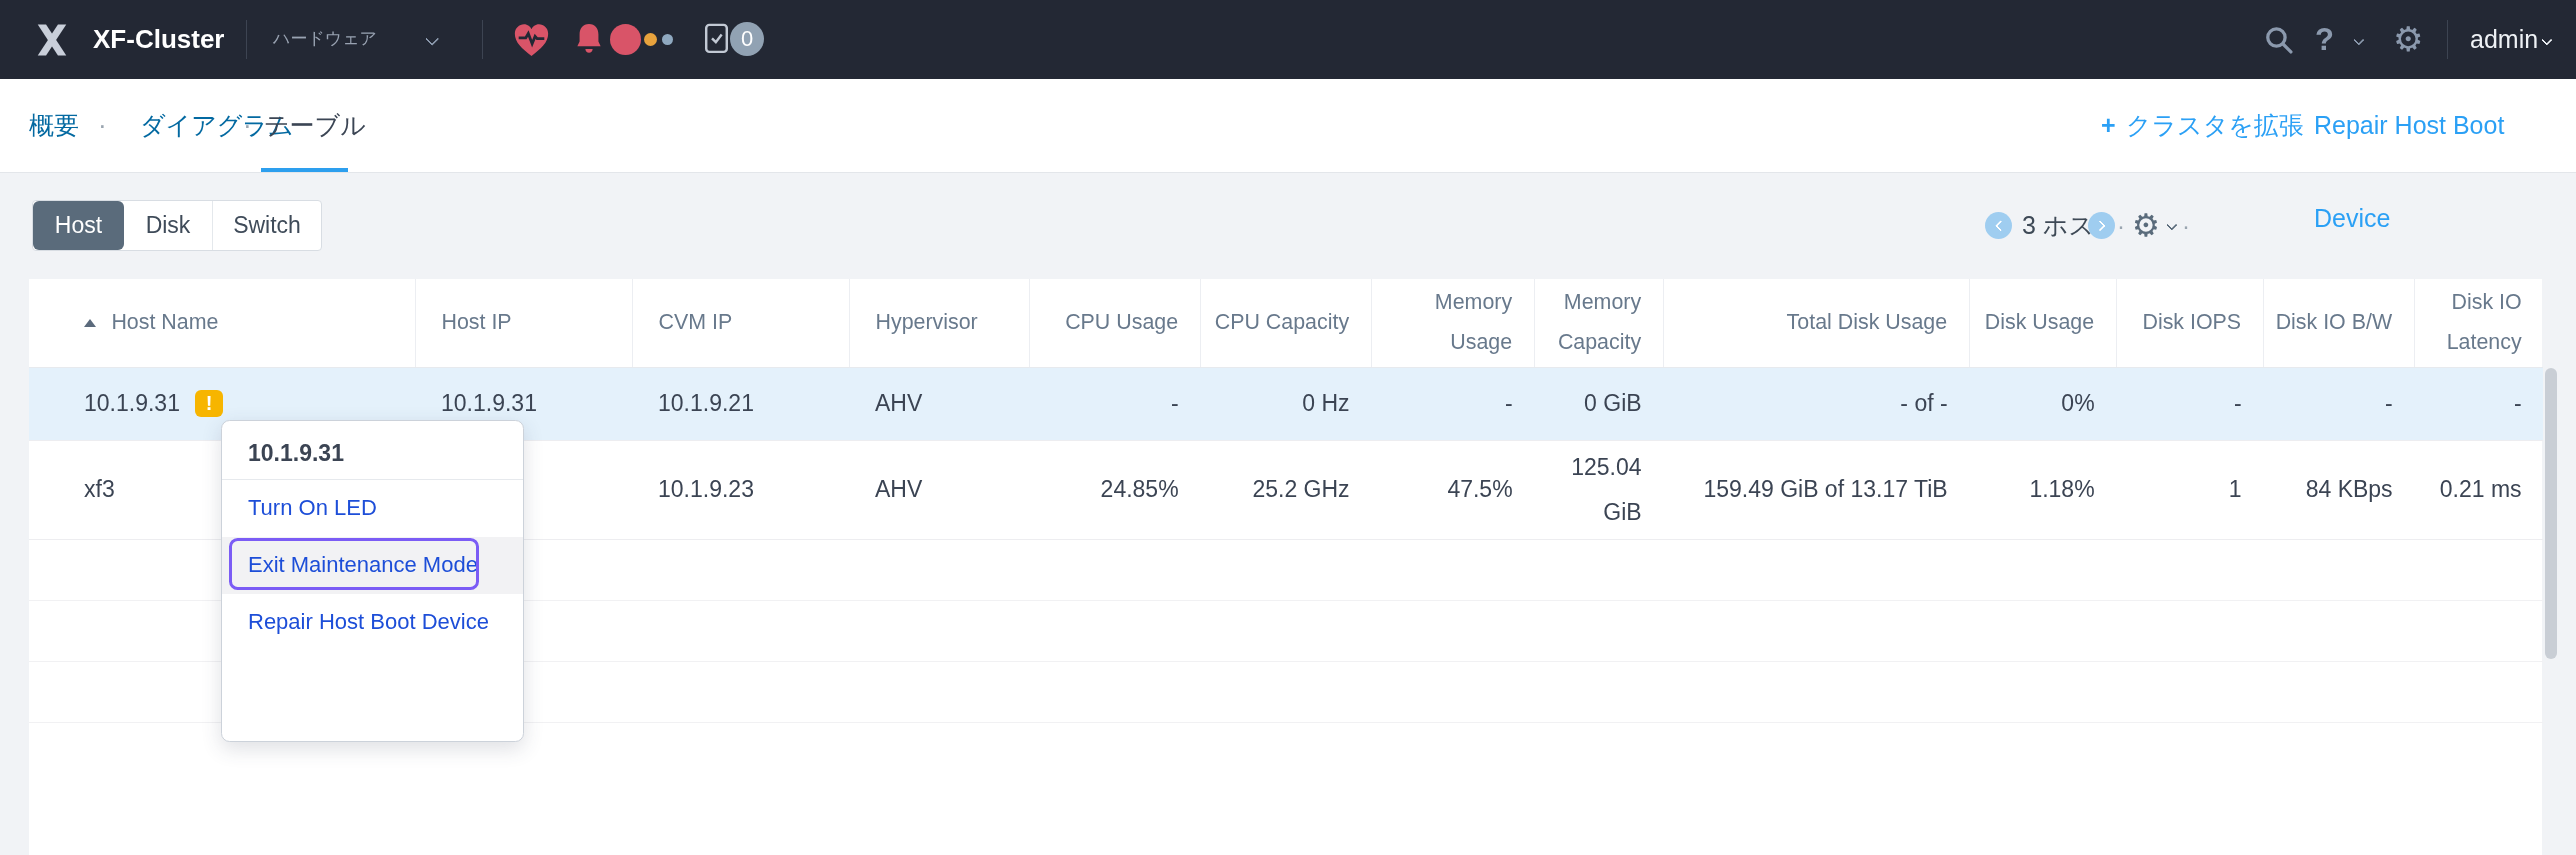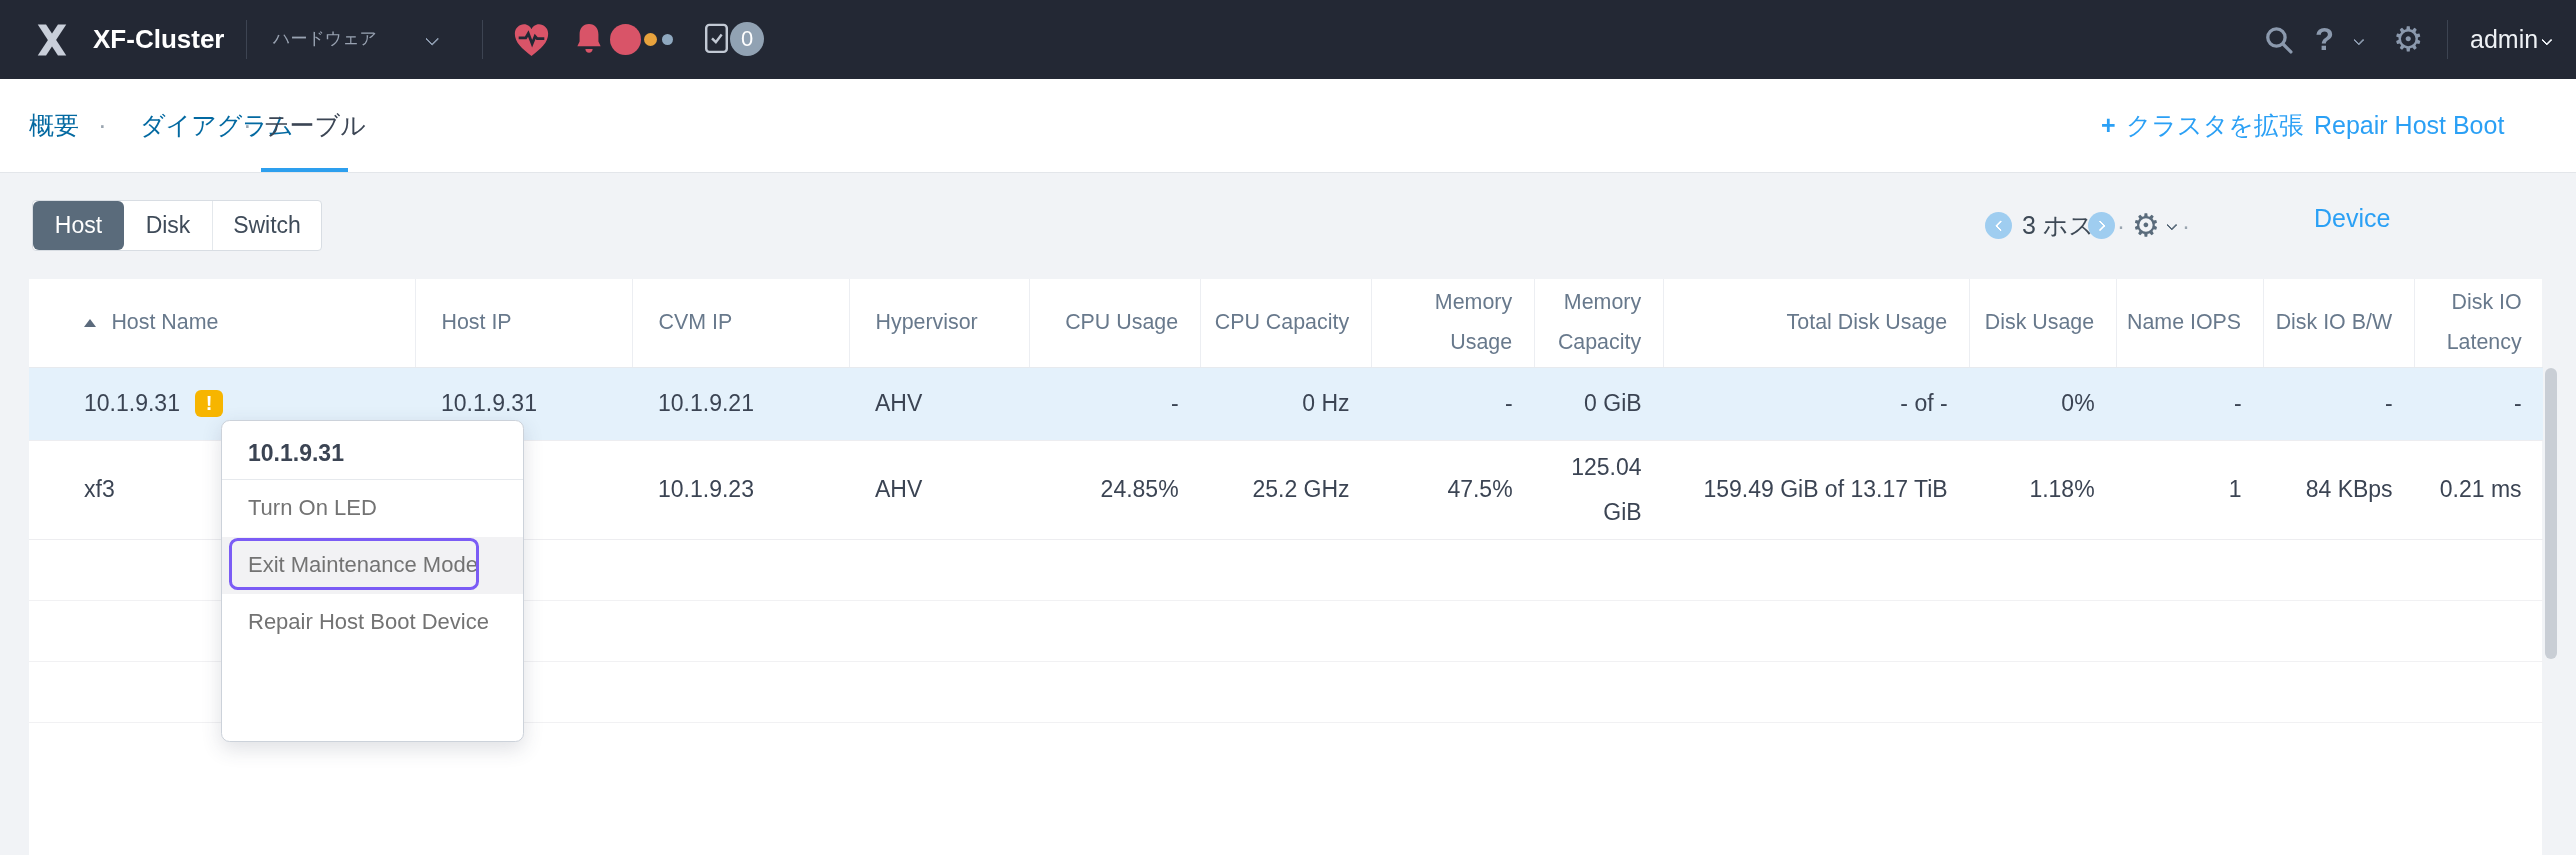--- a/index.html
+++ b/index.html
@@ -68,21 +68,21 @@
   tr.empty-last { height:39px; } tr.empty-last td { border-bottom:none; }
   .sort-arrow { display:inline-block; width:0; height:0; border-left:6.9px solid transparent; border-right:6.9px solid transparent; border-bottom:8.6px solid #5b6a7c; margin-right:15.4px; position:relative; top:-1.7px; }
   .hostcell { display:flex; align-items:center; gap:15.4px; }
   .warn-icon { width:27.4px; height:27.4px; border-radius:6px; background:#f7b500; color:#fff; font-size:20px; font-weight:700; display:flex; align-items:center; justify-content:center; line-height:1; flex:none; }
   .scroll-thumb { position:absolute; left:2545px; top:368px; width:12px; height:291px; background:#c9ced5; border-radius:6px; }
 
   
   .ctx-menu { position:absolute; left:221px; top:420px; width:303px; height:322px; background:#fff; border:0.9px solid #ccd2da; border-radius:8.6px; box-shadow:0 6.9px 20.6px rgba(55,65,85,.16); z-index:10; padding-top:8.6px; }
   .ctx-title { font-size:23px; font-weight:700; color:#3b4453; padding:10.3px 0 12px 26px; }
   .ctx-sep { height:0.9px; background:#e6e9ed; }
-  .ctx-item { position:relative; height:57px; display:flex; align-items:center; padding-left:26px; font-size:22px; color:#737373; }
+  .ctx-item { position:relative; height:57px; display:flex; align-items:center; padding-left:26px; font-size:22px; color:#1d4ed8; }
   .ctx-item.focused { background:#f2f2f4; }
   .focus-ring { position:absolute; left:6.9px; top:0.9px; width:250px; height:52px; border:3.4px solid #7b5cf5; border-radius:8.6px; pointer-events:none; }
 </style>
 </head>
 <body>
 
 <div class="page">
 
   <header class="topbar">
     <span class="abs" style="left:33px; top:20.6px;">
@@ -189,21 +189,21 @@
         <th class="al first"><span class="sort-arrow"></span><span>Host Name</span></th>
         <th class="al">Host IP</th>
         <th class="al">CVM IP</th>
         <th class="al">Hypervisor</th>
         <th class="ar">CPU Usage</th>
         <th class="ar">CPU Capacity</th>
         <th class="ar">Memory Usage</th>
         <th class="ar">Memory Capacity</th>
         <th class="ar">Total Disk Usage</th>
         <th class="ar">Disk Usage</th>
-        <th class="ar">Name IOPS</th>
+        <th class="ar">Disk IOPS</th>
         <th class="ar">Disk IO B/W</th>
         <th class="ar">Disk IO Latency</th>
       </tr>
 
       <tr class="r1 selected">
         <td class="al first">
               <div class="hostcell">
                 <span>10.1.9.31</span>
                 <span class="warn-icon">!</span>
               </div>

